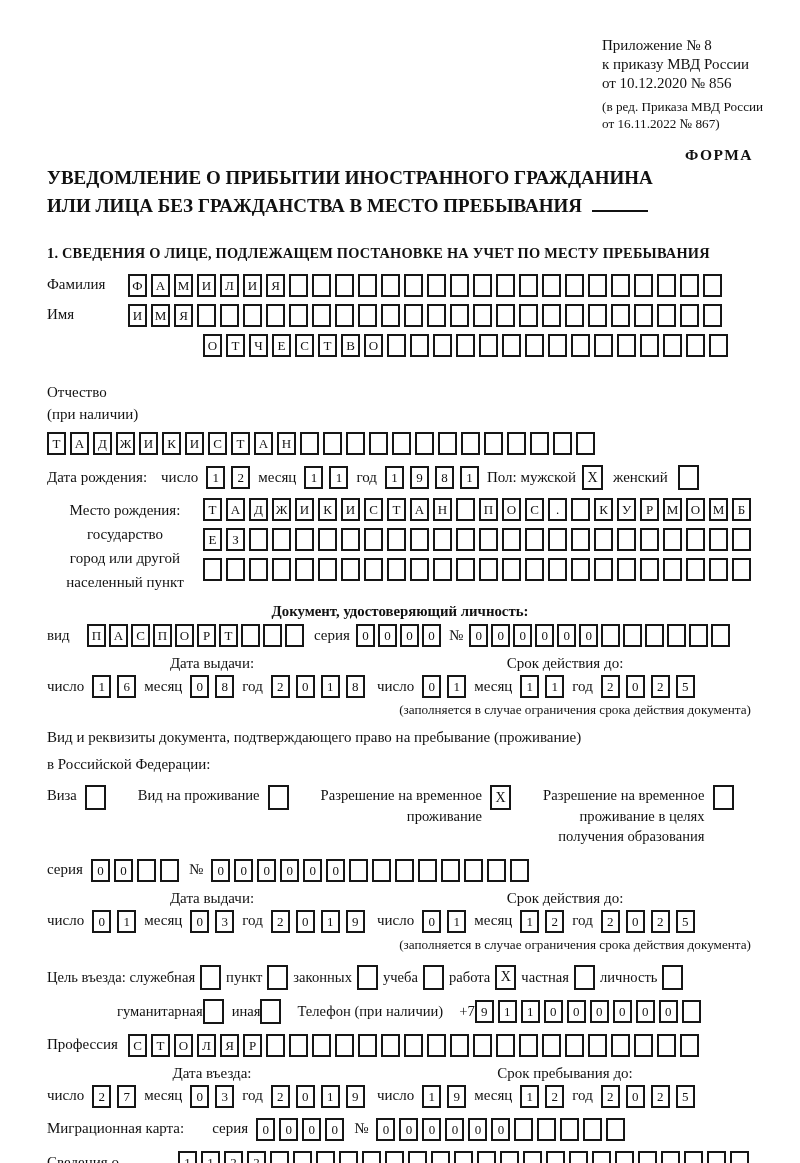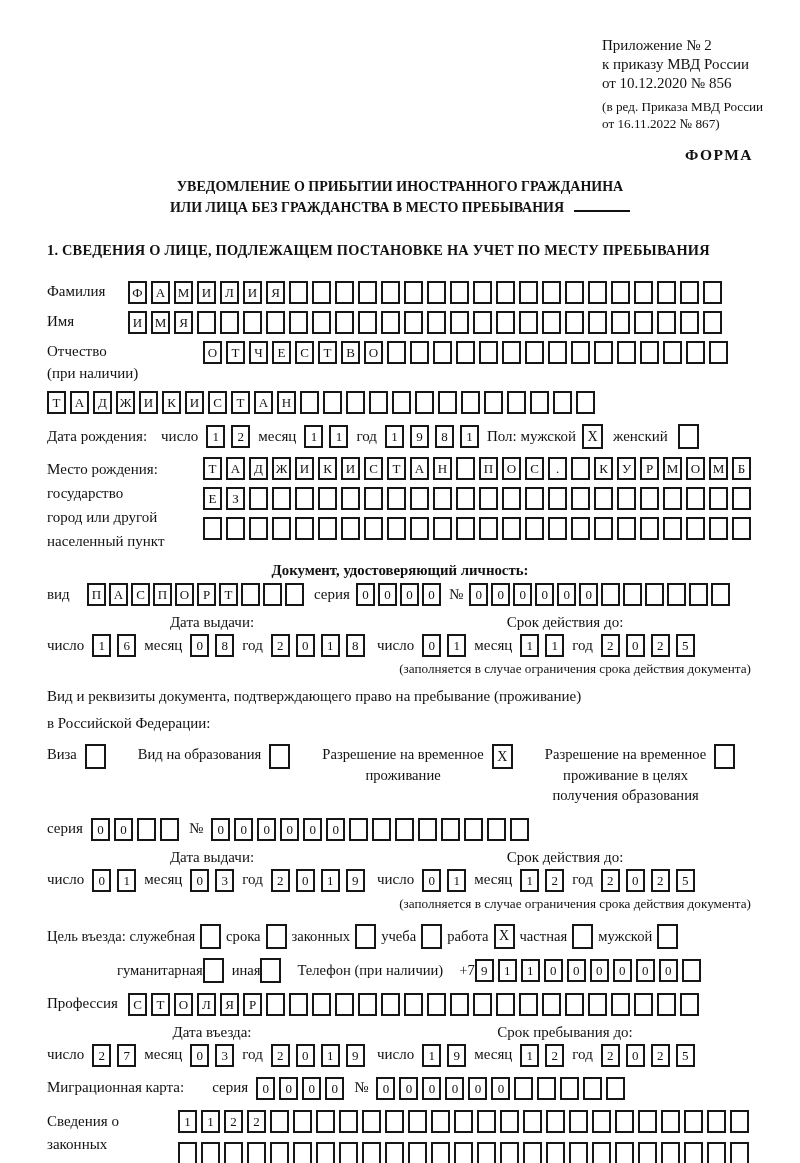--- a/index.html
+++ b/index.html
@@ -10,21 +10,21 @@
     color:#111;
   }
   .page { padding:36px 47px 0 47px; width:800px; }
 
   
   .hdr { margin-left:555px; font-size:15px; line-height:1.28; white-space:nowrap; }
   .hdr-edition { font-size:13.2px; margin-top:4px; line-height:1.3; }
   .forma { text-align:right; font-weight:bold; font-size:15.5px; letter-spacing:1.5px; margin-top:14px; }
 
   
-  .title { text-align:center; font-weight:bold; font-size:14px; line-height:1.5; margin-top:12px; }
+  .title { text-align:left; font-weight:bold; font-size:19px; line-height:1.5; }
   .blank-line { display:inline-block; width:56px; border-bottom:2px solid #111; height:12px; margin-left:10px; }
   .sec-heading { font-weight:bold; font-size:14.4px; margin-top:24px; letter-spacing:0.2px; }
 
   
   .fr { display:flex; align-items:flex-start; margin-top:7px; }
   .lbl { font-size:15px; line-height:1.45; flex:none; }
   .ml { white-space:pre-line; }
 
   
   .cells { display:inline-flex; gap:4px; flex:none; }
@@ -41,64 +41,64 @@
 
   .checkbox {
     width:21px; height:25px; flex:none;
     border:2px solid #161616; background:#fff;
     display:flex; align-items:center; justify-content:center;
     font-size:14px;
   }
 
   
   .w-name { width:81px; }
-  .w-pat  { width:156px; }
+  .w-pat  { width:156px;margin-top:48px; }
   .w-cit  { width:135px; }
   .w-bp   { width:156px; }
   .w-vid  { width:40px; }
   .w-prof { width:81px; }
   .w-reps { width:131px; }
 
   .doc-heading { text-align:center; font-weight:bold; font-size:14.8px; margin-top:9px; }
 
   
   .dates-hdr { display:flex; margin-top:8px; font-size:15px; }
   .dates-hdr .dh-left  { width:330px; text-align:center; }
   .dates-hdr .dh-right { width:376px; text-align:center; }
   .dates-row { display:flex; margin-top:3px; align-items:center; }
   .dates-row .dl { width:330px; display:flex; align-items:center; }
   .dates-row .dr { display:flex; align-items:center; }
   .note { text-align:right; font-size:13.2px; margin-top:4px; padding-right:2px; }
 
   .plain { font-size:15px; line-height:1.5; }
   .mt4{margin-top:4px;} .mt8{margin-top:8px;} .mt10{margin-top:10px;}
-  .mt12{margin-top:12px;} .mt14{margin-top:22px;}
+  .mt12{margin-top:12px;} .mt14{margin-top:12px;}
 
   
   .perm-row { display:flex; align-items:flex-start; margin-top:10px; gap:8px; font-size:14.6px; }
-  .perm-row .perm-lbl { line-height:1.4; }
+  .perm-row .perm-lbl { line-height:1.4;text-align:right; }
   .perm-center { text-align:center; }
   .perm-row .checkbox { margin-top:0; }
   .sp8 { width:8px; flex:none; } .sp16 { width:16px; flex:none; }
 
   
   .purpose { display:flex; align-items:center; gap:5px; font-size:14.6px; margin-top:12px; white-space:nowrap; }
   .purpose2 { display:flex; align-items:center; font-size:14.6px; margin-top:9px; padding-left:70px; white-space:nowrap; }
 
   .reps-wrap { display:flex; margin-top:10px; }
 
   .doc-row .cells { gap:3px; }
 </style>
 </head>
 <body>
 
 <div class="page">
 
   <div class="hdr">
-    <div>Приложение № 2</div>
+    <div>Приложение № 8</div>
     <div>к приказу МВД России</div>
     <div>от 10.12.2020 № 856</div>
     <div class="hdr-edition">
       <div>(в ред. Приказа МВД России</div>
       <div>от 16.11.2022 № 867)</div>
     </div>
   </div>
   <div class="forma">ФОРМА</div>
 
   <div class="title">
@@ -261,21 +261,21 @@
         </span>
     </span>
     <span class="sp8"></span>
     <span class="lbl">Пол: мужской</span>
     <span class="checkbox" style="margin:0 10px 0 6px;">X</span>
     <span class="lbl">женский</span>
     <span class="checkbox" style="margin-left:10px;"></span>
   </div>
 
   <div class="fr mt8">
-    <span class="lbl ml w-bp" style="line-height:1.6;">Место рождения:
+    <span class="lbl ml w-bp" style="line-height:1.6;text-align:center;">Место рождения:
 государство
 город или другой
 населенный пункт</span>
     <span class="cells-stack">
       <span class="cells">
           <span class="cell">Т</span>
           <span class="cell">А</span>
           <span class="cell">Д</span>
           <span class="cell">Ж</span>
           <span class="cell">И</span>
@@ -456,21 +456,21 @@
   </div>
   <div class="note">(заполняется в случае ограничения срока действия документа)</div>
 
   <div class="plain mt8">Вид и реквизиты документа, подтверждающего право на пребывание (проживание)</div>
   <div class="plain mt4">в Российской Федерации:</div>
 
   <div class="perm-row">
     <span class="perm-lbl">Виза</span>
     <span class="checkbox"></span>
     <span class="sp16"></span>
-    <span class="perm-lbl">Вид на образования</span>
+    <span class="perm-lbl">Вид на проживание</span>
     <span class="checkbox"></span>
     <span class="sp16"></span>
     <span class="perm-lbl ml perm-center">Разрешение на временное
 проживание</span>
     <span class="checkbox">X</span>
     <span class="sp16"></span>
     <span class="perm-lbl ml perm-center">Разрешение на временное
 проживание в целях
 получения образования</span>
     <span class="checkbox"></span>
@@ -561,31 +561,31 @@
             <span class="cell">5</span>
           </span>
         </span>
     </span>
   </div>
   <div class="note">(заполняется в случае ограничения срока действия документа)</div>
 
   <div class="purpose">
     <span>Цель въезда: служебная</span>
     <span class="checkbox"></span>
-    <span>срока</span>
+    <span>пункт</span>
     <span class="checkbox"></span>
     <span>законных</span>
     <span class="checkbox"></span>
     <span>учеба</span>
     <span class="checkbox"></span>
     <span>работа</span>
     <span class="checkbox">X</span>
     <span>частная</span>
     <span class="checkbox"></span>
-    <span>мужской</span>
+    <span>личность</span>
     <span class="checkbox"></span>
   </div>
 
   <div class="purpose2">
     <span>гуманитарная</span>
     <span class="checkbox"></span>
     <span class="sp8"></span>
     <span>иная</span>
     <span class="checkbox"></span>
     <span class="sp16"></span>

